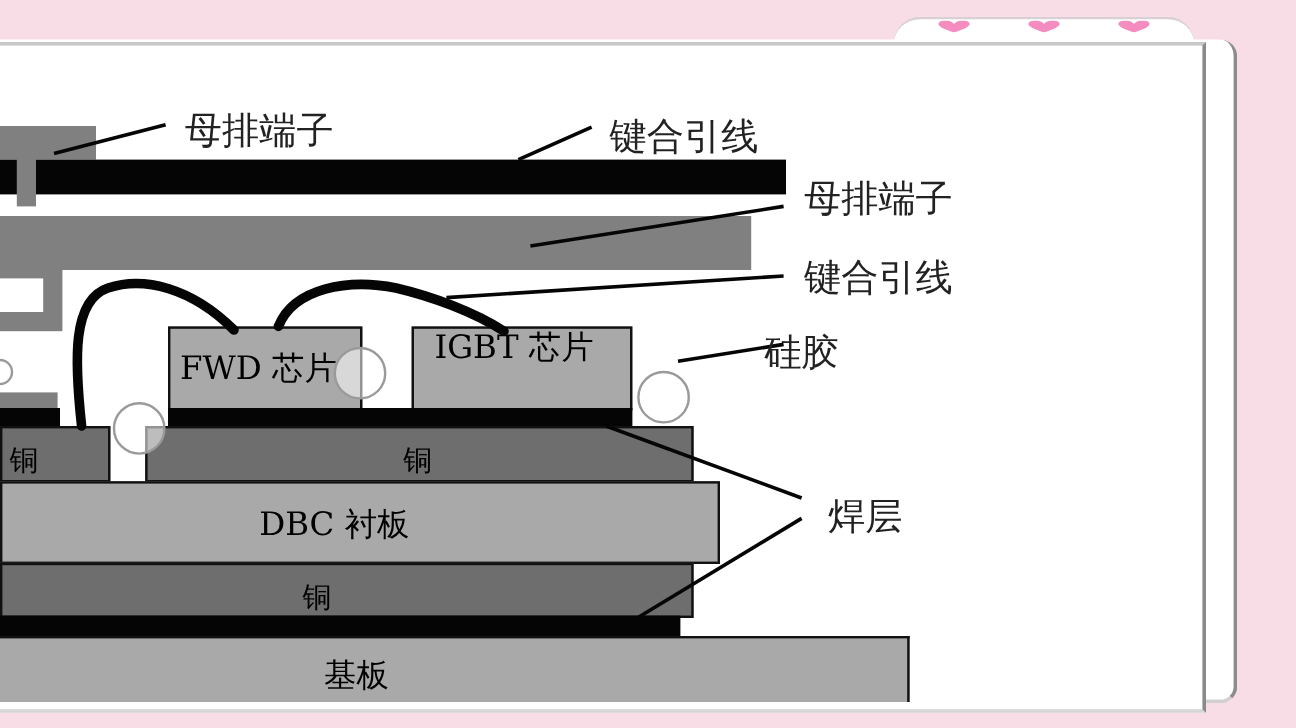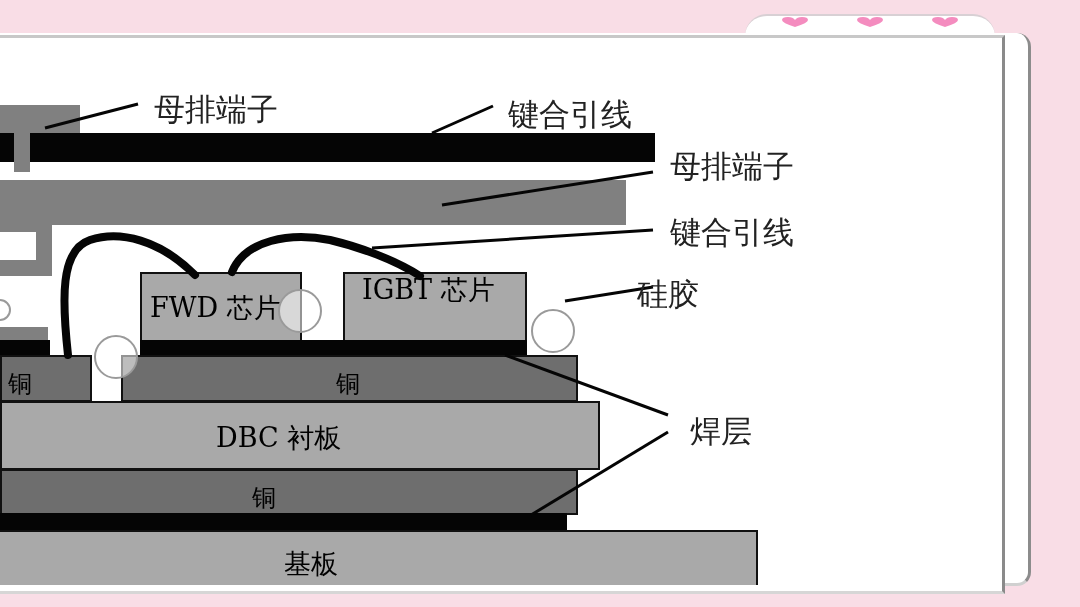--- a/index.html
+++ b/index.html
@@ -84,21 +84,21 @@
 
 <div class="layer g-light outline" style="left:0;top:401px;width:600px;height:69px"></div>
 <div class="inlbl" style="left:216px;top:424px">DBC 衬板</div>
 
 <div class="layer g-dark outline" style="left:0;top:469px;width:578px;height:46px"></div>
 <div class="inlbl" style="left:252px;top:486px;font-size:24px">铜</div>
 
 <div class="layer black" style="left:0;top:513px;width:567px;height:18px"></div>
 
 <div class="layer g-light" style="left:0;top:530px;width:758px;height:55px;border-right:2px solid #111;border-top:2px solid #111"></div>
-<div class="inlbl" style="left:284px;top:550px">基板</div>
+<div class="inlbl" style="left:270px;top:550px">基板</div>
 
 <svg class="overlay" width="1080" height="607">
   <g fill="none" stroke="#050505" stroke-width="8" stroke-linecap="round">
     <path d="M68 355 C 62 300, 60 250, 90 240 C 120 230, 160 240, 195 275"></path>
     <path d="M232 272 C 245 240, 290 232, 330 240 C 360 247, 395 260, 420 276"></path>
   </g>
   <g stroke="#050505" stroke-width="3" fill="none">
     <line x1="45" y1="128" x2="138" y2="104"></line>
     <line x1="432" y1="133" x2="493" y2="106"></line>
     <line x1="442" y1="205" x2="653" y2="172"></line>

